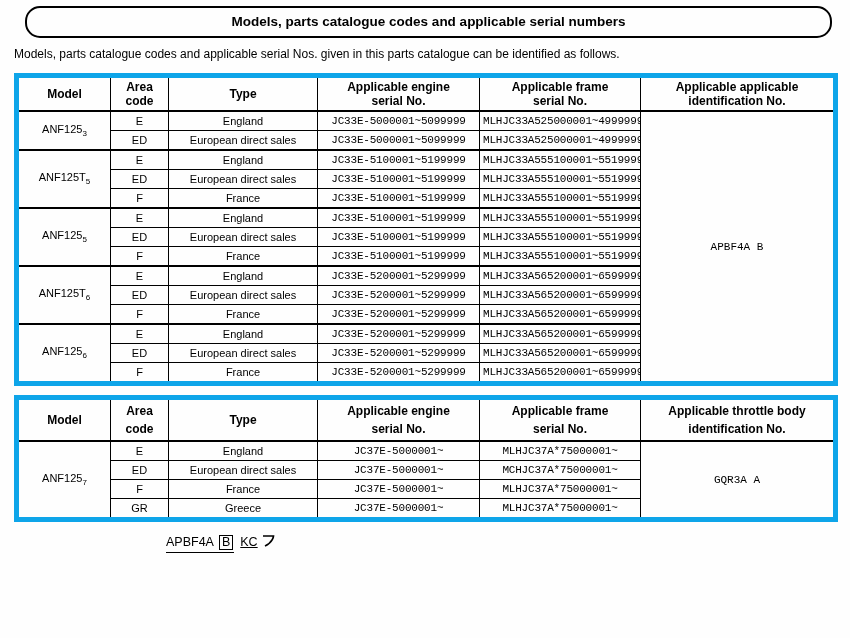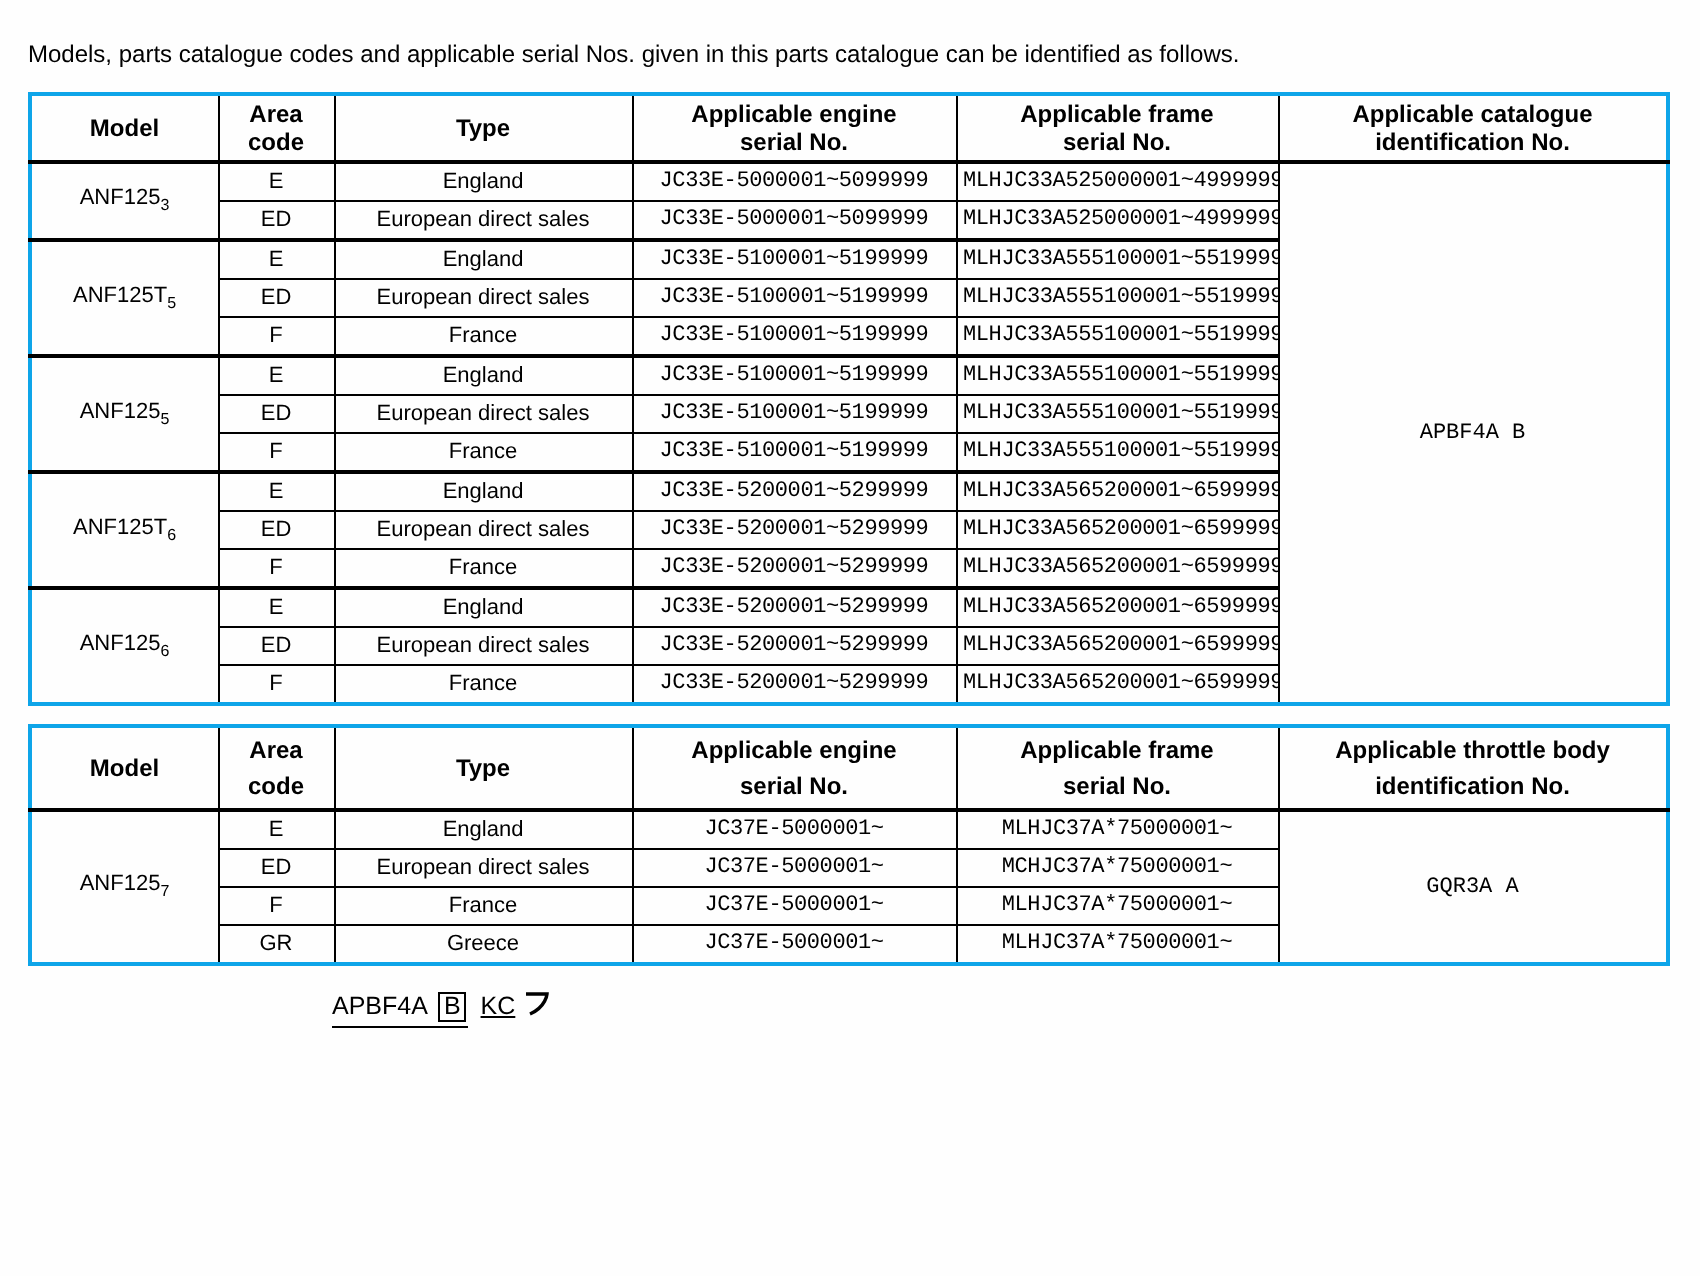--- a/index.html
+++ b/index.html
@@ -10,27 +10,27 @@
     -webkit-font-smoothing:antialiased;
   }
   .title-box{
     margin:6px 14px 0 25px;
     width:807px;box-sizing:border-box;
     border:2px solid #000;border-radius:15px;
     text-align:center;
     padding:6px 0 7px 0;
     font-weight:bold;font-size:13.5px;
   }
-  .intro{margin:18px 0 9px 14px;font-size:12px;line-height:19px;}
+  .intro{margin:7px 0 9px 14px;font-size:12px;line-height:19px;}
   table.parts{
     margin-left:14px;
     border-collapse:collapse;
     table-layout:fixed;
     width:821px;
-    border:2px solid #0ea5e9;
+    border:5px solid #0ea5e9;
   }
   table.parts th, table.parts td{
     border:1px solid #000;
     overflow:hidden;
   }
   table.parts th{
     font-weight:bold;font-size:12px;
     text-align:center;vertical-align:middle;
     white-space:pre-line;
     line-height:14px;
@@ -71,20 +71,23 @@
     line-height:13px;
   }
   .example .maker{margin-left:6px;text-decoration:underline;}
   .example svg{vertical-align:-2px;margin-left:3px;}
 </style>
 </head>
 <body>
 
 <div>
 
+  <div class="title-box">
+    <span>Models, parts catalogue codes and applicable serial numbers</span>
+  </div>
 
   <div class="intro">
     <div>Models, parts catalogue codes and applicable serial Nos. given in this parts catalogue can be identified as follows.</div>
   </div>
 
   <table class="parts t1">
     <colgroup>
       <col style="width:94px">
         <col style="width:58px">
         <col style="width:149px">
@@ -95,21 +98,21 @@
     <thead>
       <tr>
         <th>Model</th>
         <th>Area
 code</th>
         <th>Type</th>
         <th>Applicable engine
 serial No.</th>
         <th>Applicable frame
 serial No.</th>
-        <th>Applicable catalogue
+        <th>Applicable applicable
 identification No.</th>
       </tr>
     </thead>
     <tbody>
 
       <tr class="grp-top">
         <td class="model-cell" rowspan="2"><span>ANF125</span><sub>3</sub></td>
         <td>E</td>
         <td>England</td>
         <td class="serial">JC33E-5000001~5099999</td>

